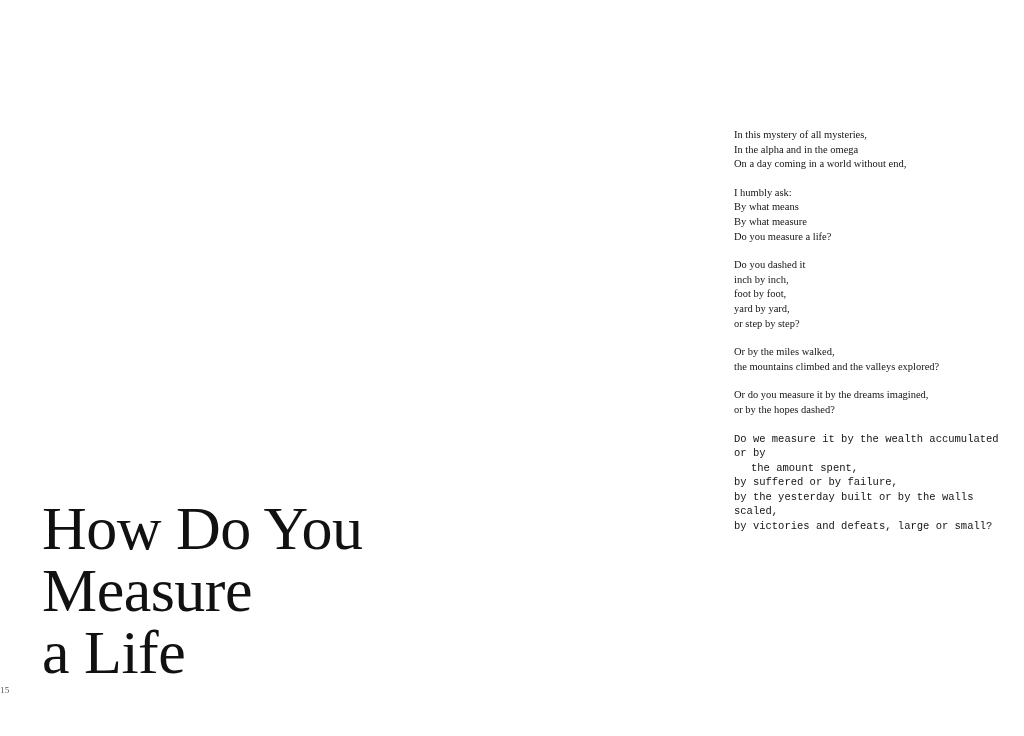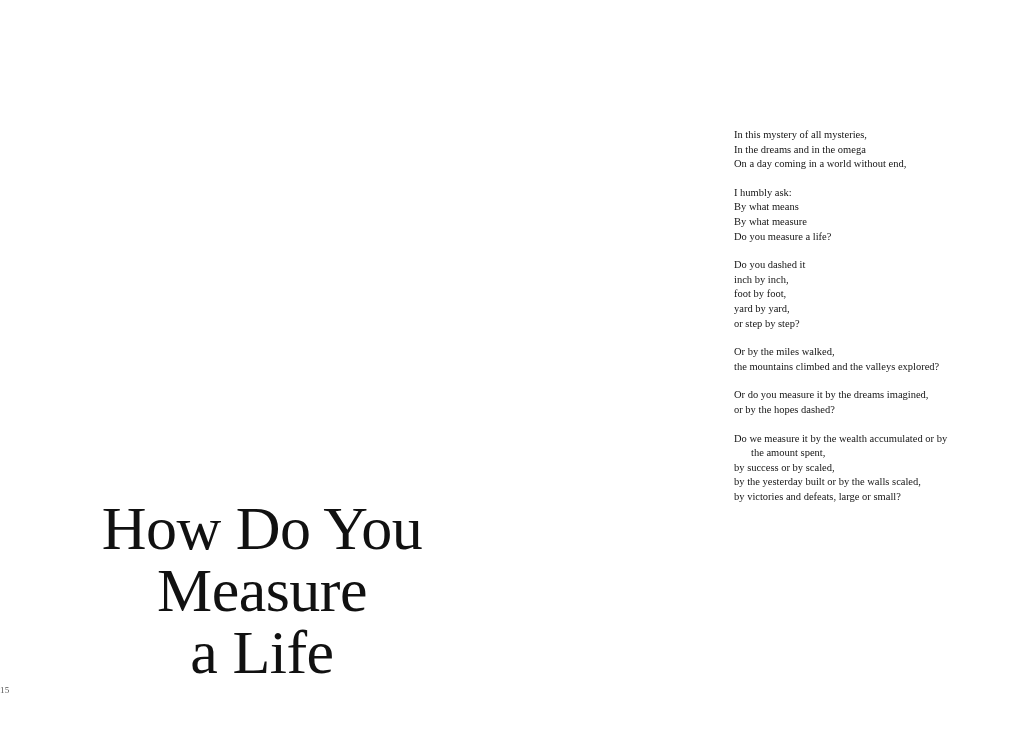--- a/index.html
+++ b/index.html
@@ -21,21 +21,20 @@
     background: #ffffff;
   }
 
   
   .page-left {
     position: absolute;
     left: 0;
     top: 0;
     width: 512px;
     height: 736px;
-    text-align: center;
   }
   .poem-title {
     position: absolute;
     left: 42px;
     top: 455px;
     width: 440px;
     font-family: "Liberation Serif", serif;
     font-weight: 400;
     font-size: 62px;
     line-height: 1.0;
@@ -75,20 +74,21 @@
     font-family: "Liberation Serif", serif;
     font-size: 10.5px;
     line-height: 14.6px;
     color: #141414;
   }
   .stanza {
     margin: 0 0 14px 0;
   }
   .stanza:last-child {
     margin-bottom: 17px;
+    font-family: Liberation Mono, monospace;
   }
   .vline {
     display: block;
     white-space: pre-wrap;
   }
   .vline.indent {
     padding-left: 17px;
   }
 </style>
 </head>
@@ -101,21 +101,21 @@
         <span class="line">How Do You</span>
         <span class="line">Measure</span>
         <span class="line">a Life</span>
       </h1>
   </div>
 
   <div class="page-right">
     <div class="poem-body" id="poem-body">
         <p class="stanza">
           <span class="vline">In this mystery of all mysteries,</span>
-          <span class="vline">In the dreams and in the omega</span>
+          <span class="vline">In the alpha and in the omega</span>
           <span class="vline">On a day coming in a world without end,</span>
         </p>
         <p class="stanza">
           <span class="vline">I humbly ask:</span>
           <span class="vline">By what means</span>
           <span class="vline">By what measure</span>
           <span class="vline">Do you measure a life?</span>
         </p>
         <p class="stanza">
           <span class="vline">Do you dashed it</span>
@@ -128,21 +128,21 @@
           <span class="vline">Or by the miles walked,</span>
           <span class="vline">the mountains climbed and the valleys explored?</span>
         </p>
         <p class="stanza">
           <span class="vline">Or do you measure it by the dreams imagined,</span>
           <span class="vline">or by the hopes dashed?</span>
         </p>
         <p class="stanza">
           <span class="vline">Do we measure it by the wealth accumulated or by</span>
           <span class="vline indent">the amount spent,</span>
-          <span class="vline">by success or by scaled,</span>
+          <span class="vline">by suffered or by failure,</span>
           <span class="vline">by the yesterday built or by the walls scaled,</span>
           <span class="vline">by victories and defeats, large or small?</span>
         </p>
       </div>
   </div>
 
   <div class="folio">15</div>
 
 </div>
 

